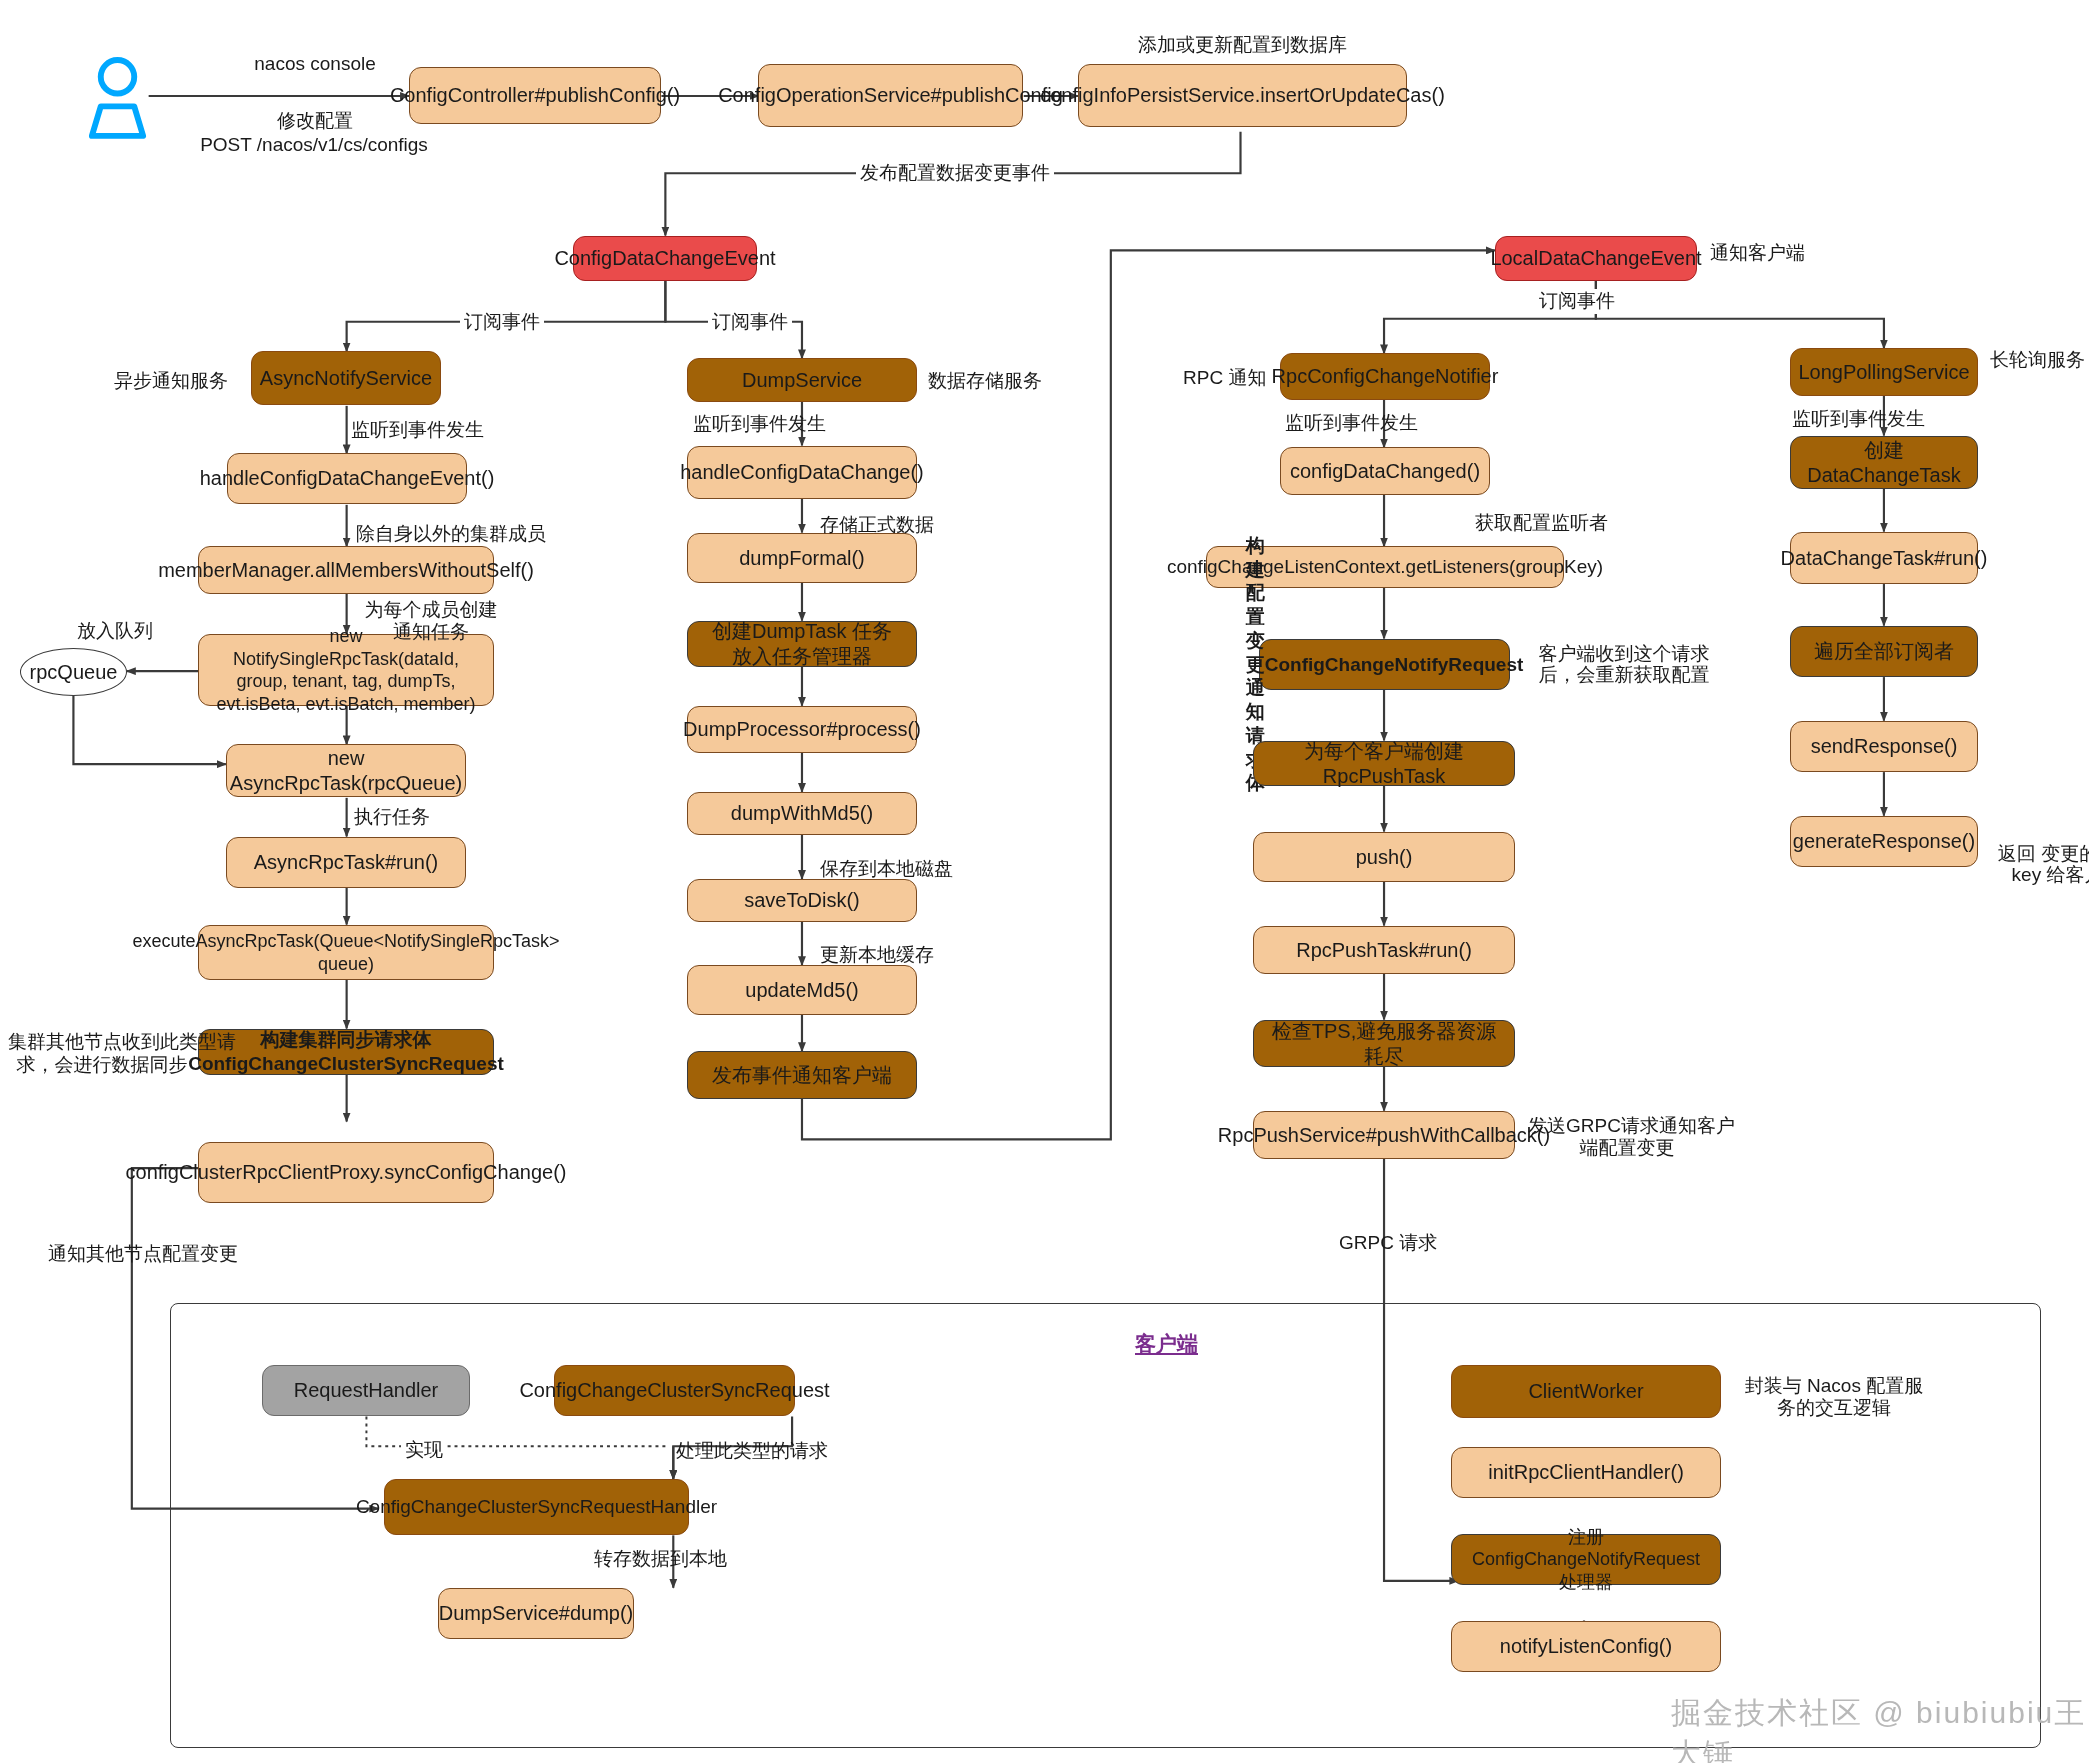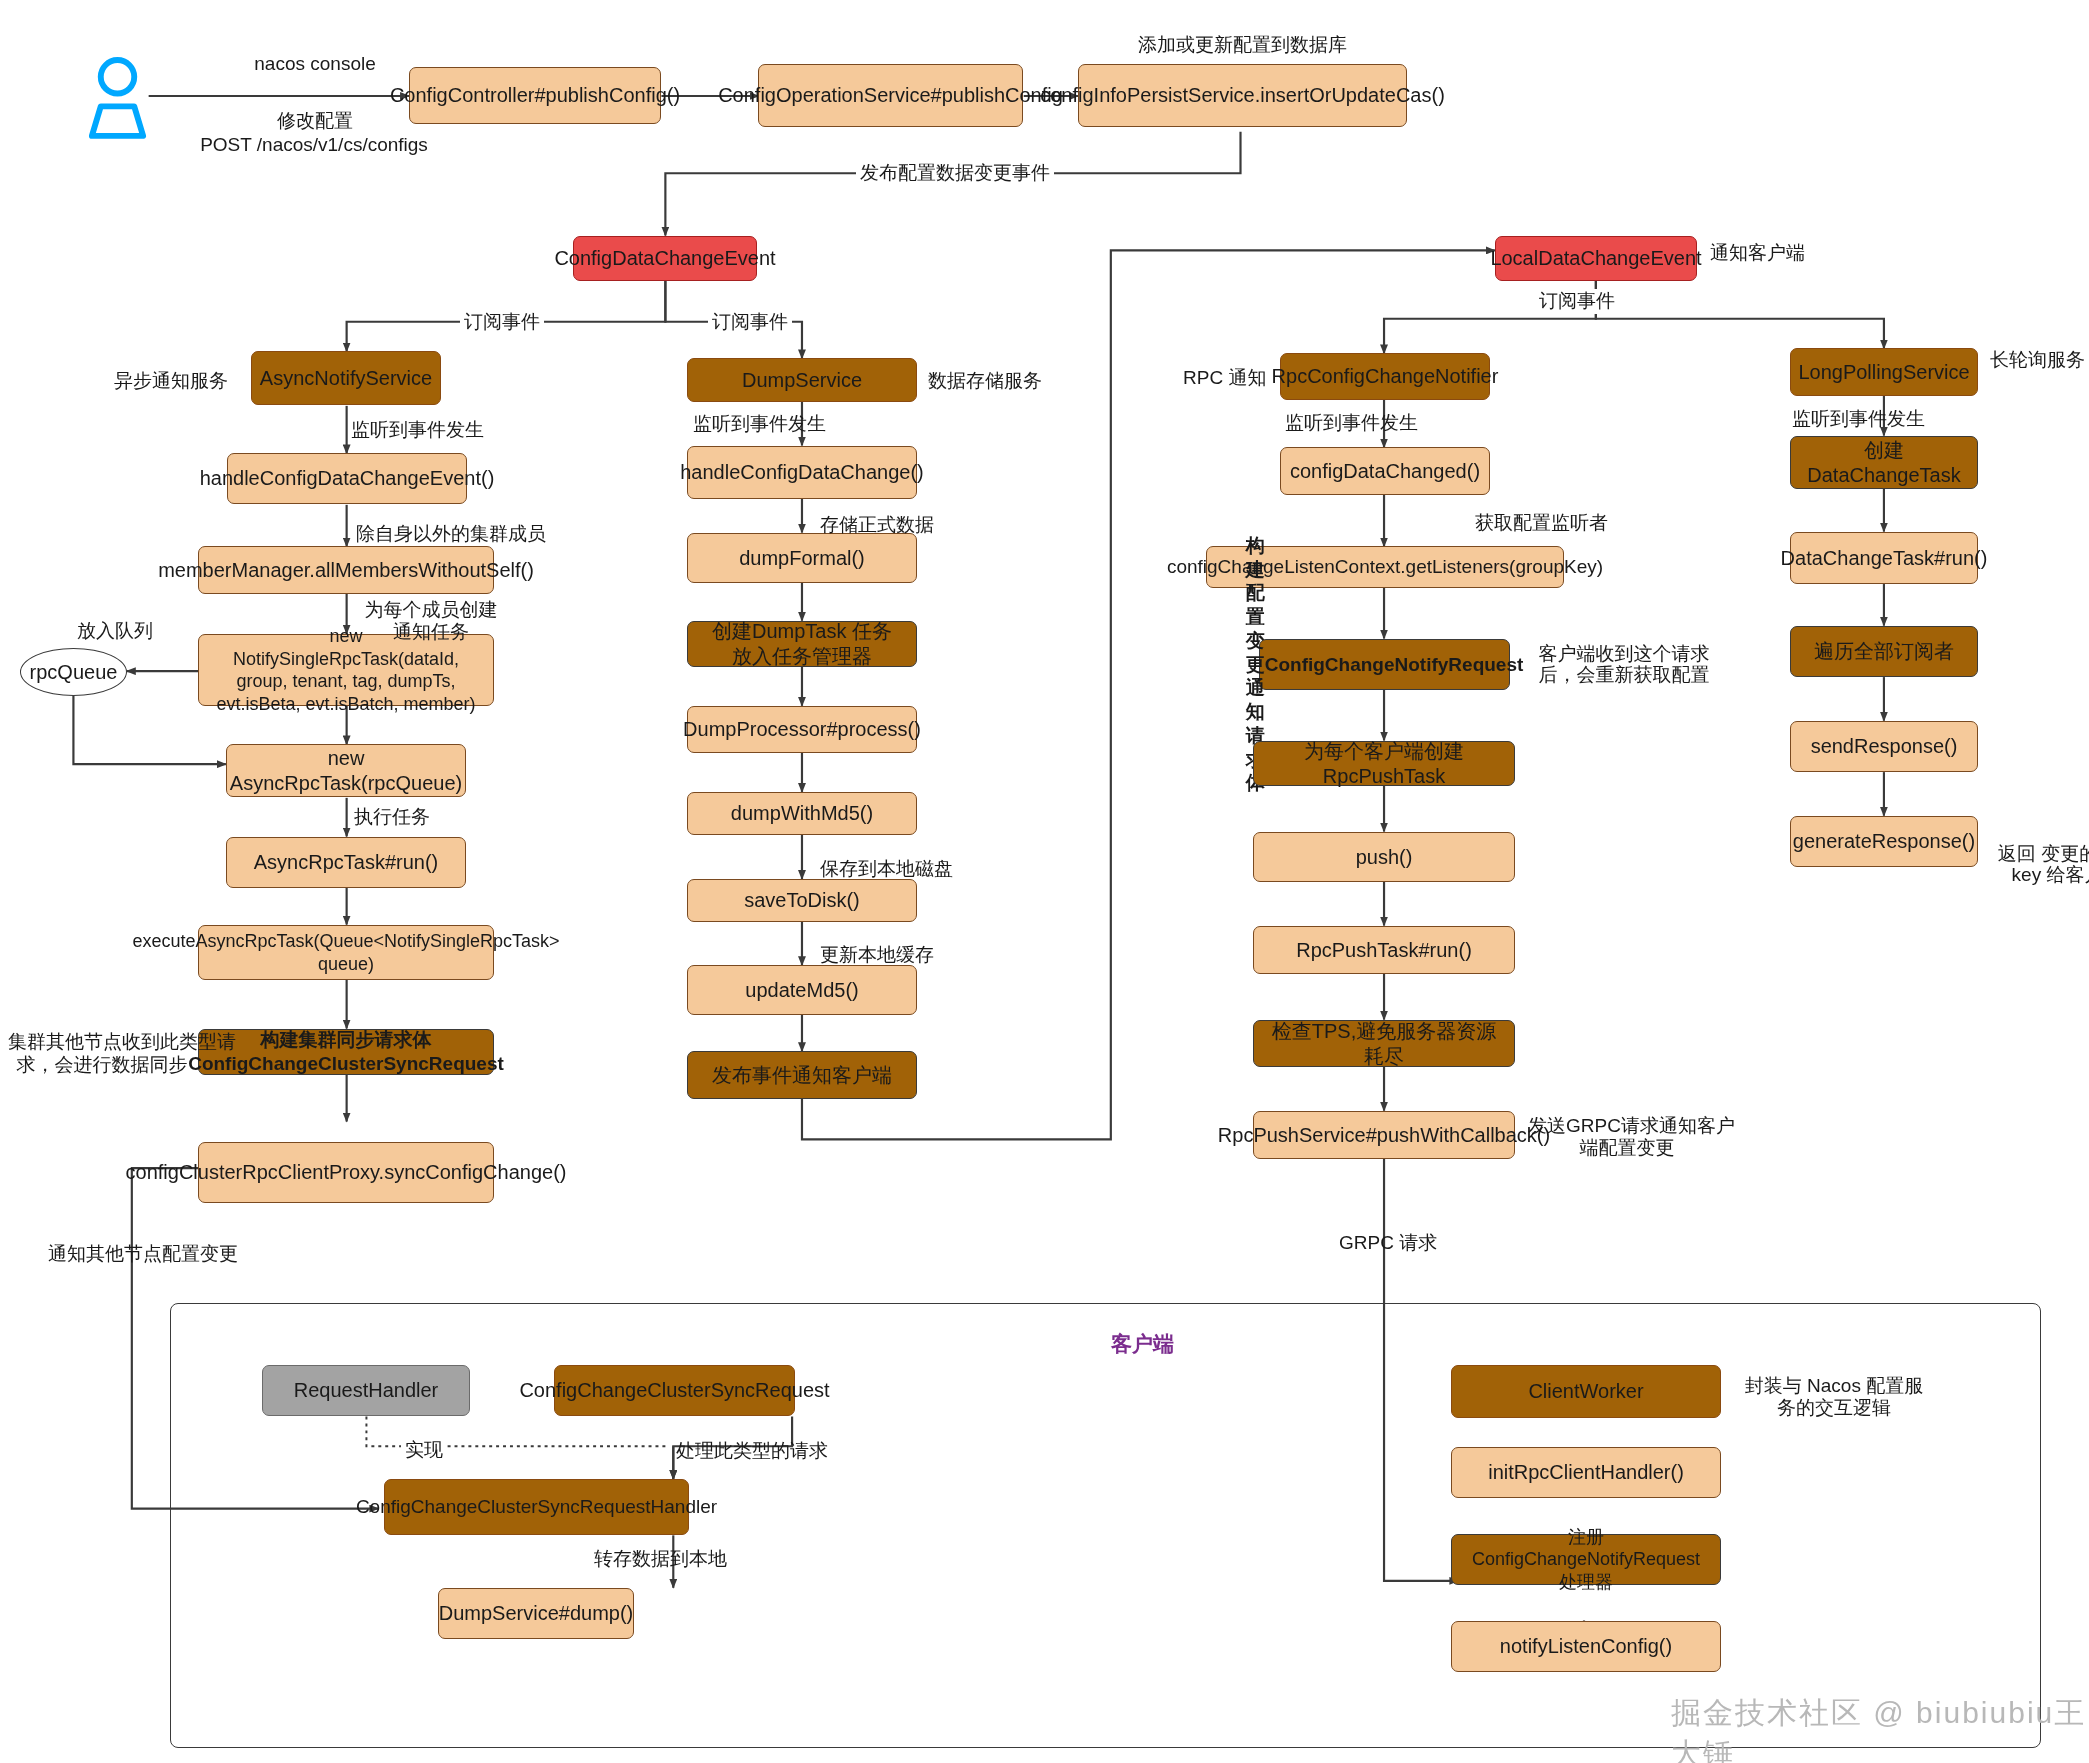--- a/index.html
+++ b/index.html
@@ -1,21 +1,21 @@
 <!DOCTYPE html>
 <html><head>
 <meta charset="utf-8">
 <title>Nacos Config Change Flow</title>
 <style>
   html,body{margin:0;padding:0;background:#ffffff;}
   body{font-family:"Liberation Sans","DejaVu Sans",sans-serif;}
   #canvas{position:relative;width:2090px;height:1763px;background:#fff;overflow:hidden;}
   svg.wires{position:absolute;left:0;top:0;width:2090px;height:1763px;pointer-events:none;}
   .node{position:absolute;box-sizing:border-box;display:flex;align-items:center;justify-content:center;
-        text-align:center;border-radius:7px;line-height:1.25;padding:4px 16px;
+        text-align:center;border-radius:12px;line-height:1.25;padding:4px 16px;
         font-size:20px;color:#1a1a1a;}
   .n-light{background:#f5c99a;border:1.6px solid #7a4a20;}
   .n-strong{background:#a16207;border:1.6px solid #8a4a10;}
   .n-red{background:#e8ararar;}
   .n-red{background:#ea4b4b;border:1.8px solid #a62020;}
   .n-white{background:#a16207;border:1.6px solid #3a3a3a;}
   .n-bold{font-weight:bold;}
   .n-cream{background:#a3a3a3;border:1.6px solid #6b6b6b;}
   .ellipse{position:absolute;box-sizing:border-box;display:flex;align-items:center;justify-content:center;
            background:#fff;border:1.6px solid #3a3a3a;border-radius:50%;font-size:20px;color:#1a1a1a;}
@@ -166,21 +166,21 @@
   <div class="node n-light" style="left:1253px;top:1111px;width:262px;height:48px;">RpcPushService#pushWithCallback()</div>
 
   <div class="node n-strong" style="left:1790px;top:348px;width:188px;height:48px;">LongPollingService</div>
   <div class="node n-white" style="left:1790px;top:436px;width:188px;height:53px;">创建 DataChangeTask</div>
   <div class="node n-light" style="left:1790px;top:532px;width:188px;height:52px;">DataChangeTask#run()</div>
   <div class="node n-white" style="left:1790px;top:626px;width:188px;height:51px;">遍历全部订阅者</div>
   <div class="node n-light" style="left:1790px;top:721px;width:188px;height:51px;">sendResponse()</div>
   <div class="node n-light" style="left:1790px;top:816px;width:188px;height:51px;">generateResponse()</div>
 
   <div class="client-box" style="left:170px;top:1303px;width:1871px;height:445px;"></div>
-  <div class="client-title" style="left:1111px;top:1330px;">客户端</div>
+  <div class="client-title" style="left:1135px;top:1330px;text-decoration:underline;">客户端</div>
 
   <div class="node n-cream" style="left:262px;top:1365px;width:208px;height:51px;">RequestHandler</div>
   <div class="node n-strong" style="left:554px;top:1365px;width:241px;height:51px;">ConfigChangeClusterSyncRequest</div>
   <div class="node n-strong" style="left:384px;top:1479px;width:305px;height:56px;font-size:19px;">ConfigChangeClusterSyncRequestHandler</div>
   <div class="node n-light" style="left:438px;top:1588px;width:196px;height:51px;">DumpService#dump()</div>
 
   <div class="node n-strong" style="left:1451px;top:1365px;width:270px;height:53px;">ClientWorker</div>
   <div class="node n-light" style="left:1451px;top:1447px;width:270px;height:51px;">initRpcClientHandler()</div>
   <div class="node n-white" style="left:1451px;top:1534px;width:270px;height:51px;font-size:18px;">注册 ConfigChangeNotifyRequest 处理器</div>
   <div class="node n-light" style="left:1451px;top:1621px;width:270px;height:51px;">notifyListenConfig()</div>

